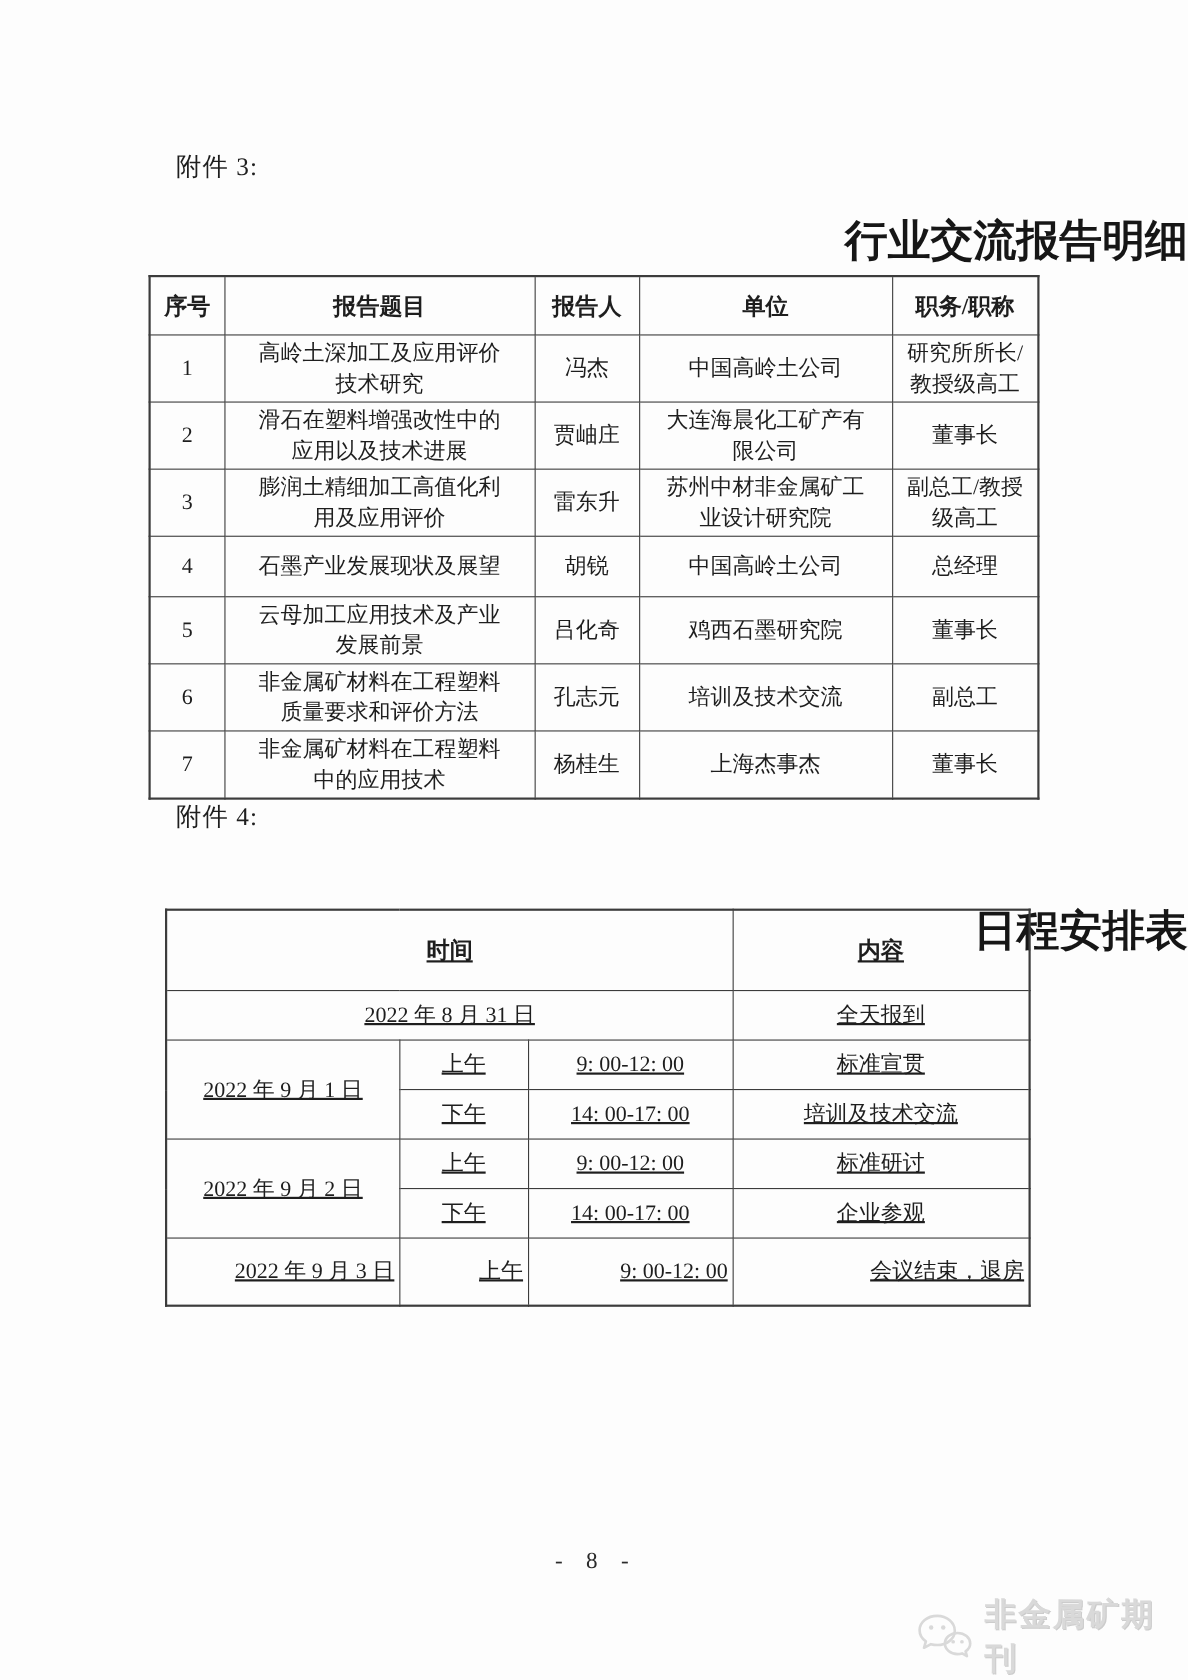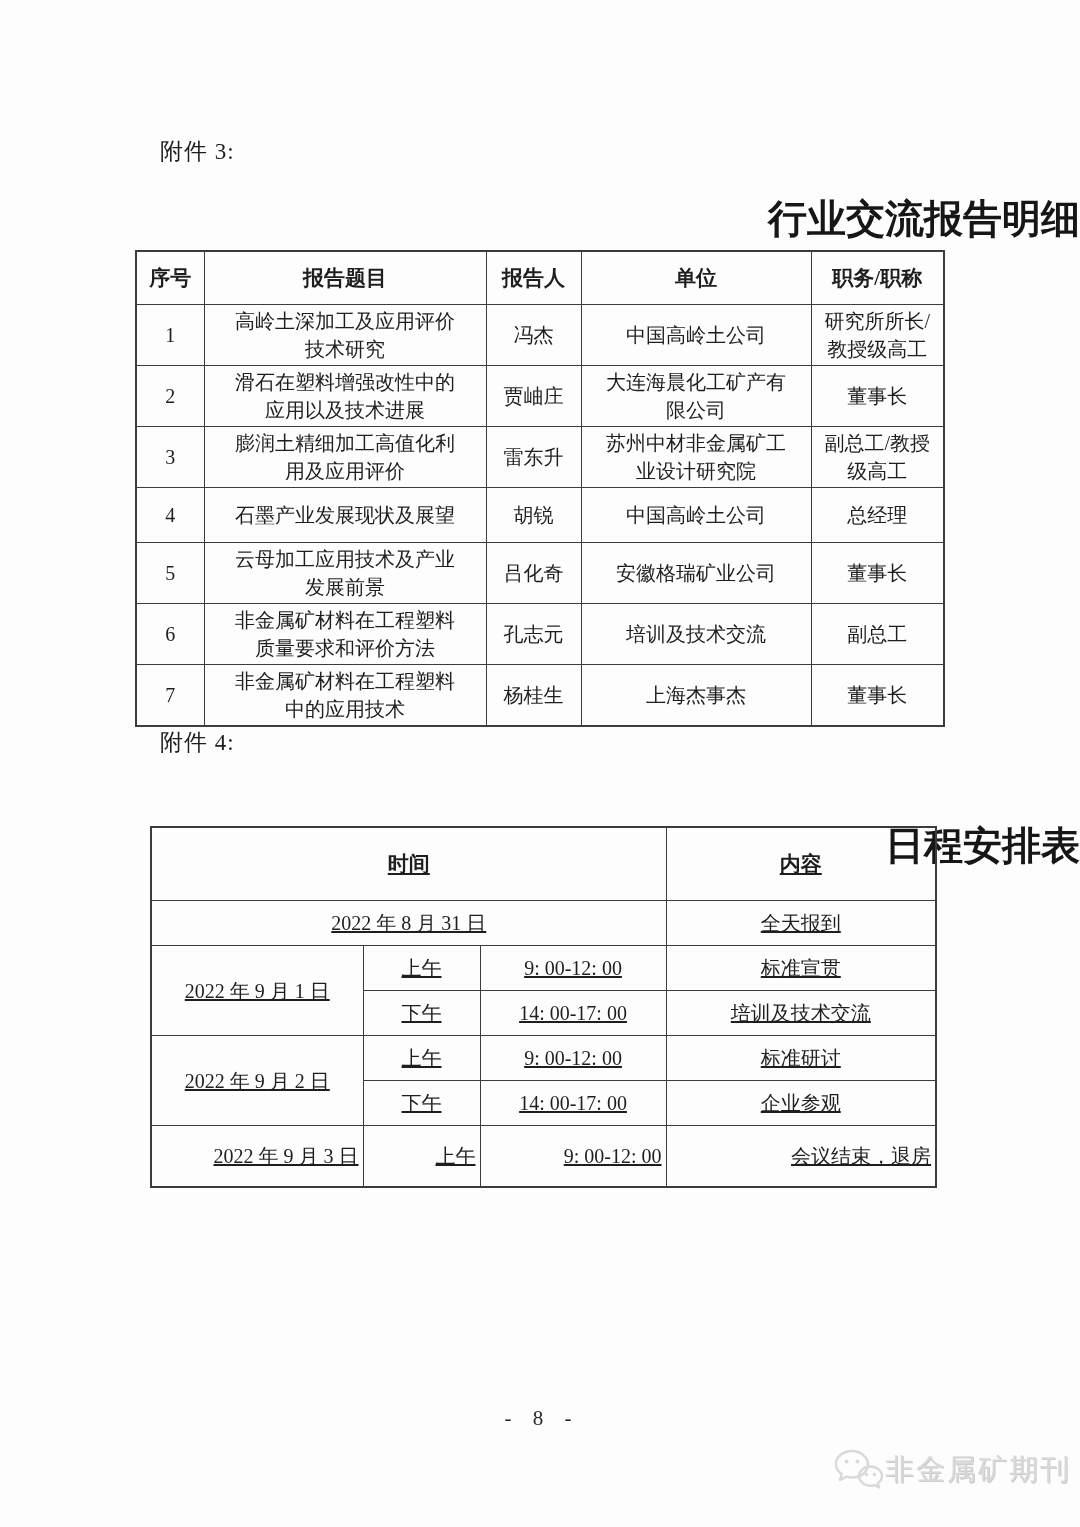--- a/index.html
+++ b/index.html
@@ -68,25 +68,25 @@
     font-size: 21px;
     letter-spacing: 4px;
     word-spacing: 8px;
     color: #2a2a2a;
   }
   .watermark {
     position: absolute;
     left: 833px; top: 1448px;
     display: flex;
     align-items: center;
-    gap: 0;
+    gap: 10px;
     color: #d9d9d9;
     font-family: "Liberation Sans", "DejaVu Sans", sans-serif;
     font-size: 29px;
-    font-weight: 400;
+    font-weight: 700;
     letter-spacing: 2px;
     text-shadow: 1px 1px 0 #cccccc;
     user-select: none;
   }
   .watermark svg { display: block; }
 </style>
 </head>
 <body>
 
 <div class="page">
@@ -144,21 +144,21 @@
         <td>石墨产业发展现状及展望</td>
         <td>胡锐</td>
         <td>中国高岭土公司</td>
         <td>总经理</td>
       </tr>
       <tr>
         <td>5</td>
         <td>云母加工应用技术及产业
 发展前景</td>
         <td>吕化奇</td>
-        <td>安徽格瑞矿业公司</td>
+        <td>鸡西石墨研究院</td>
         <td>董事长</td>
       </tr>
       <tr>
         <td>6</td>
         <td>非金属矿材料在工程塑料
 质量要求和评价方法</td>
         <td>孔志元</td>
         <td>培训及技术交流</td>
         <td>副总工</td>
       </tr>

